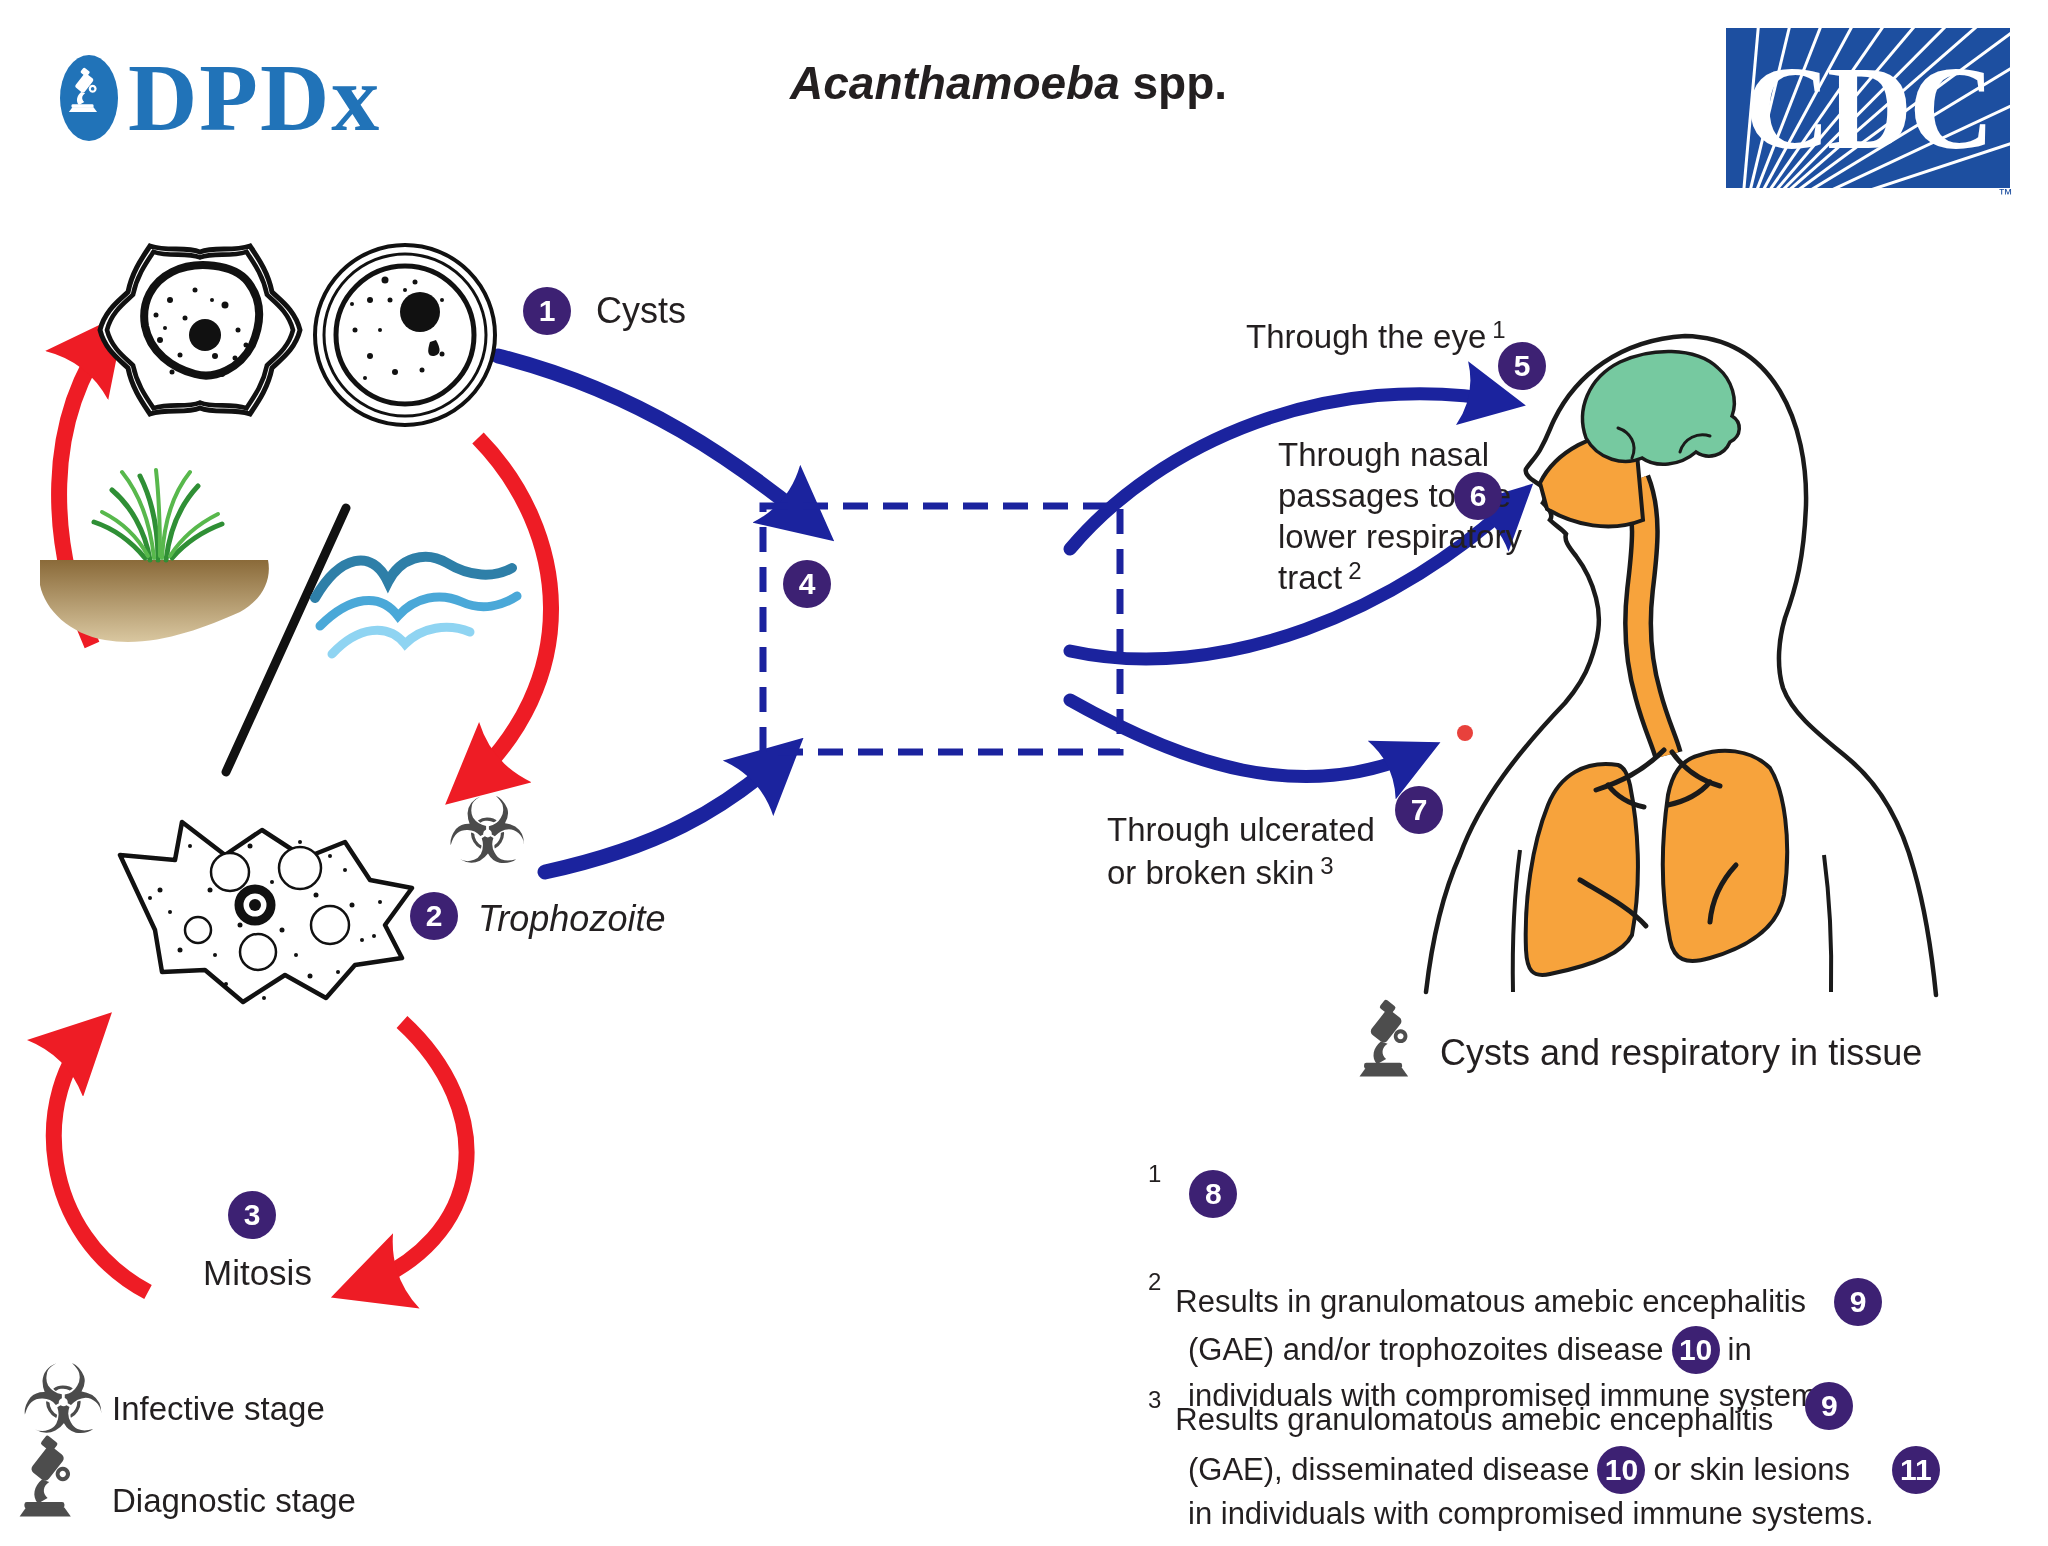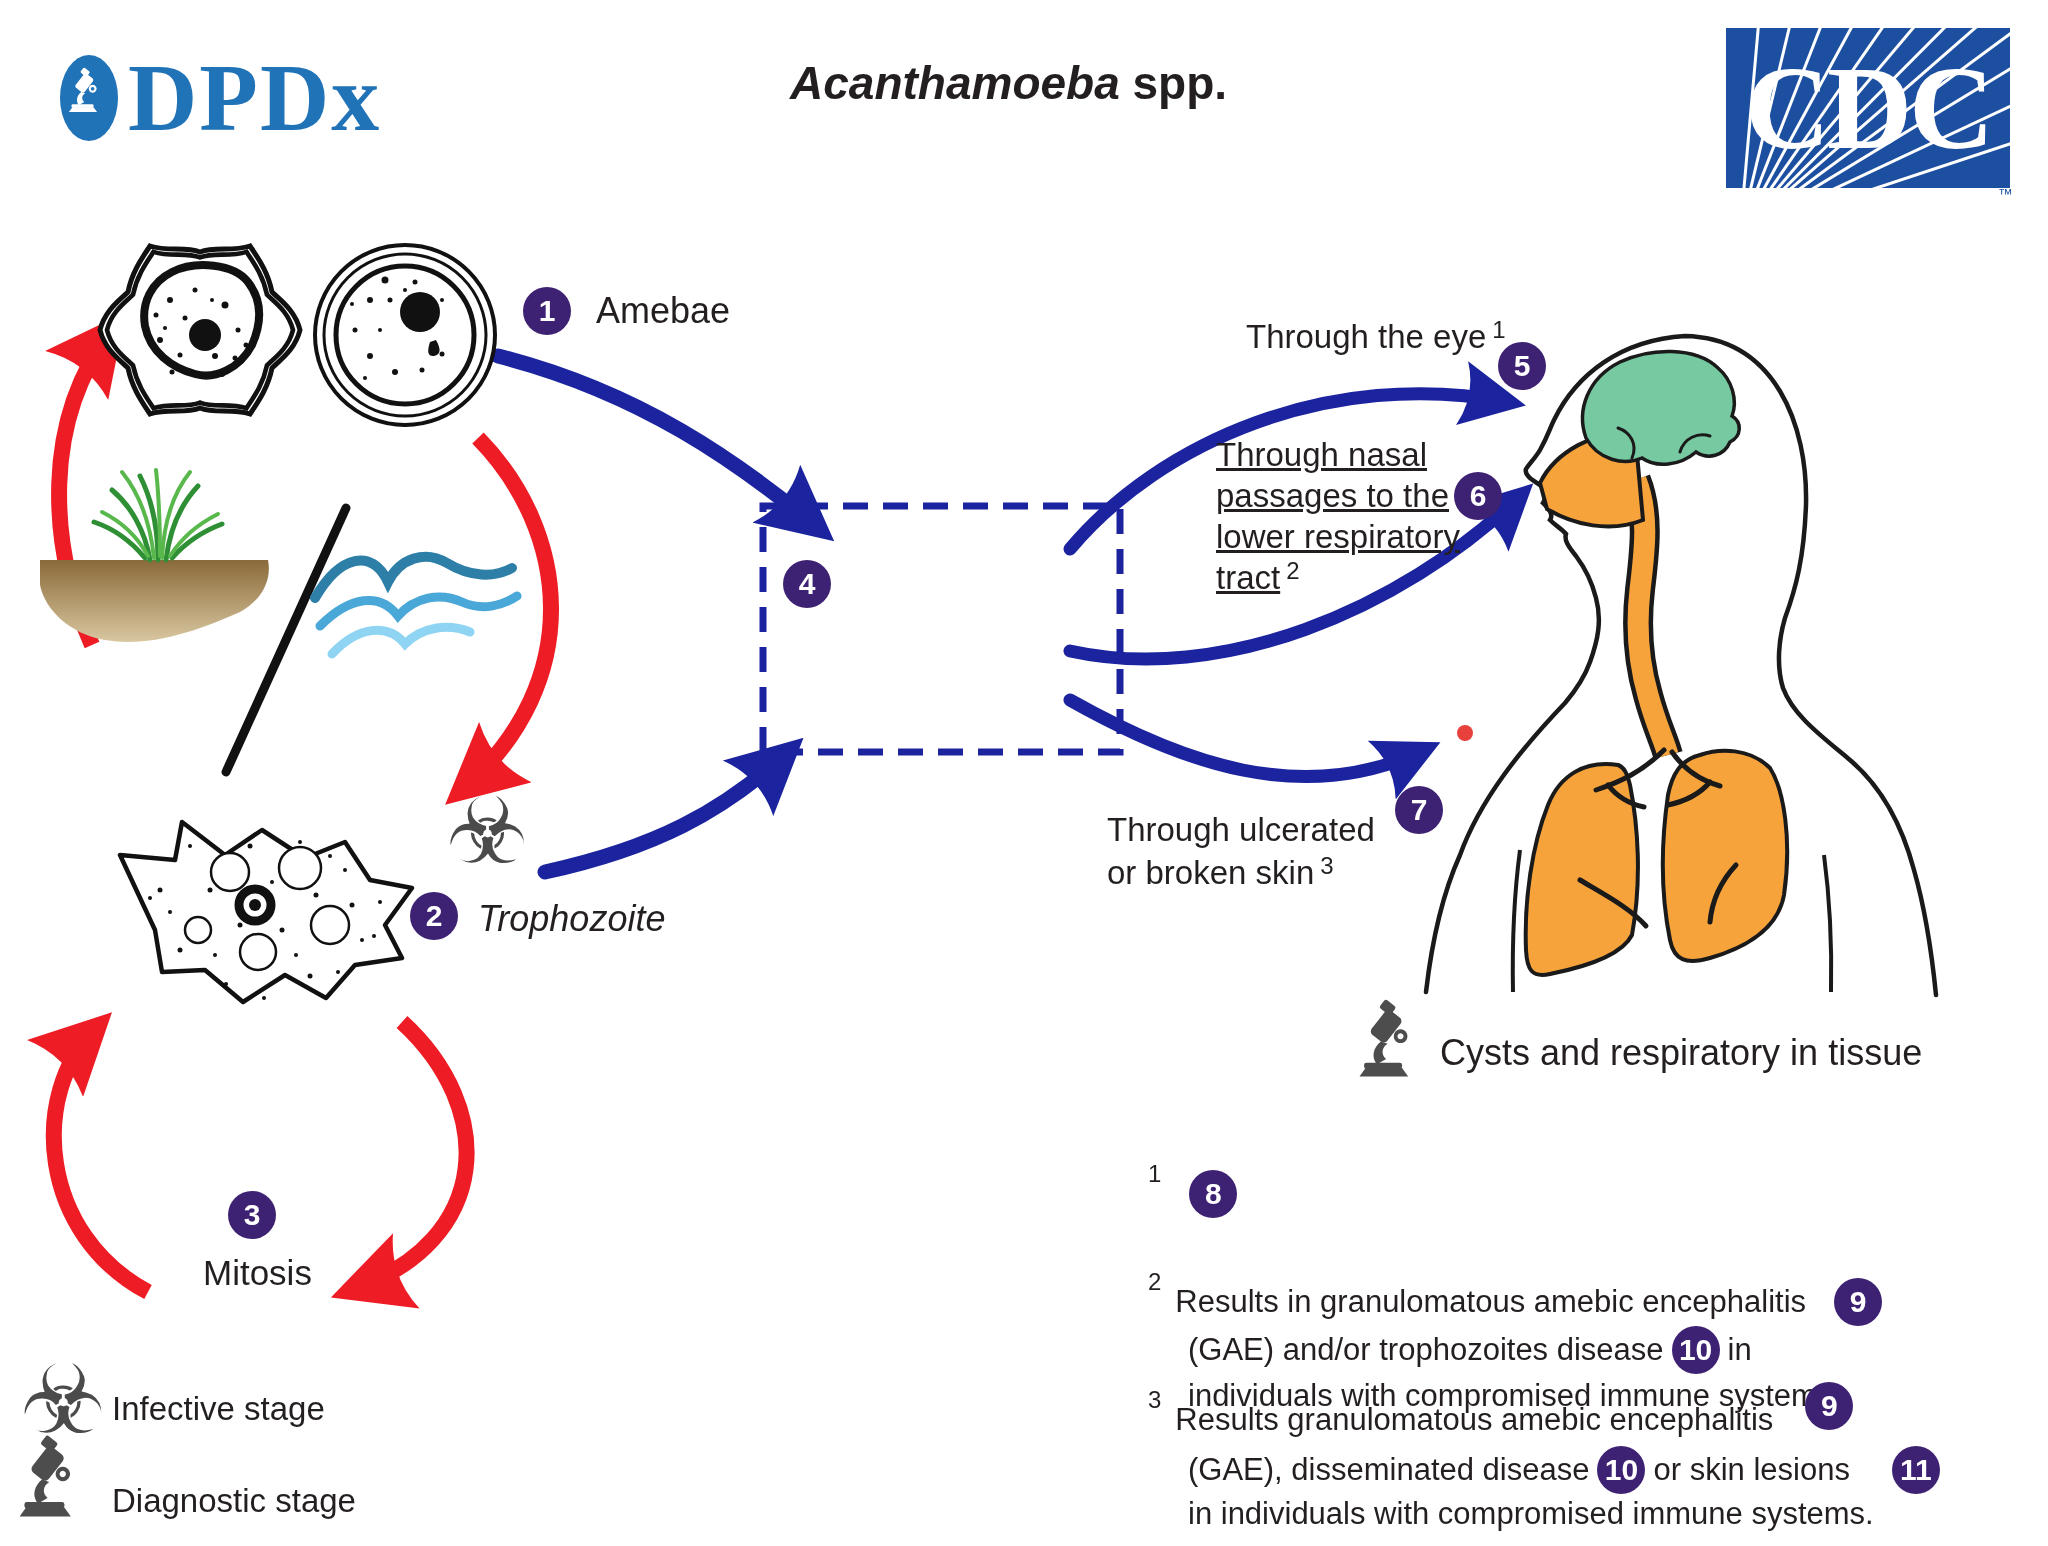--- a/index.html
+++ b/index.html
@@ -294,37 +294,37 @@
       <line x1="14" y1="205" x2="300" y2="-6"></line>
       <line x1="14" y1="205" x2="302" y2="30"></line>
       <line x1="14" y1="205" x2="302" y2="70"></line>
       <line x1="14" y1="205" x2="302" y2="110"></line>
     </g>
     <text x="142" y="120" fill="#ffffff" text-anchor="middle" font-family="Liberation Serif, serif" font-weight="bold" font-size="118" letter-spacing="-3">CDC</text>
   </svg>
   <span class="abs cdc-tm" style="left:1998px;top:185px;">™</span>
 
   <span class="abs num-badge" style="left:523px;top:287px;">1</span>
-  <span class="abs lbl" style="left:596px;top:290px;font-size:36px;">Amebae</span>
+  <span class="abs lbl" style="left:596px;top:290px;font-size:36px;">Cysts</span>
 
   <span class="abs bio-glyph" style="left:446px;top:786px;font-size:92px;">☣</span>
   <span class="abs num-badge" style="left:410px;top:892px;">2</span>
   <span class="abs lbl" style="left:478px;top:898px;font-size:36px;font-style:italic;">Trophozoite</span>
 
   <span class="abs num-badge" style="left:228px;top:1191px;">3</span>
   <span class="abs lbl" style="left:203px;top:1252px;font-size:35px;">Mitosis</span>
 
   <span class="abs num-badge" style="left:783px;top:560px;">4</span>
 
   <div class="abs lbl" style="left:1246px;top:318px;">
     <span>Through the eye</span><span class="sup">1</span>
   </div>
   <span class="abs num-badge" style="left:1498px;top:342px;">5</span>
 
-  <div class="abs lbl" style="left:1216px;top:434px;line-height:41px;text-decoration:underline;">
+  <div class="abs lbl" style="left:1278px;top:434px;line-height:41px;">
     <div>Through nasal</div>
     <div>passages to the</div>
     <div>lower respiratory</div>
     <div><span>tract</span><span class="sup">2</span></div>
   </div>
   <span class="abs num-badge" style="left:1454px;top:472px;">6</span>
 
   <div class="abs lbl" style="left:1107px;top:808px;line-height:43px;">
     <div>Through ulcerated</div>
     <div><span>or broken skin</span><span class="sup">3</span></div>

